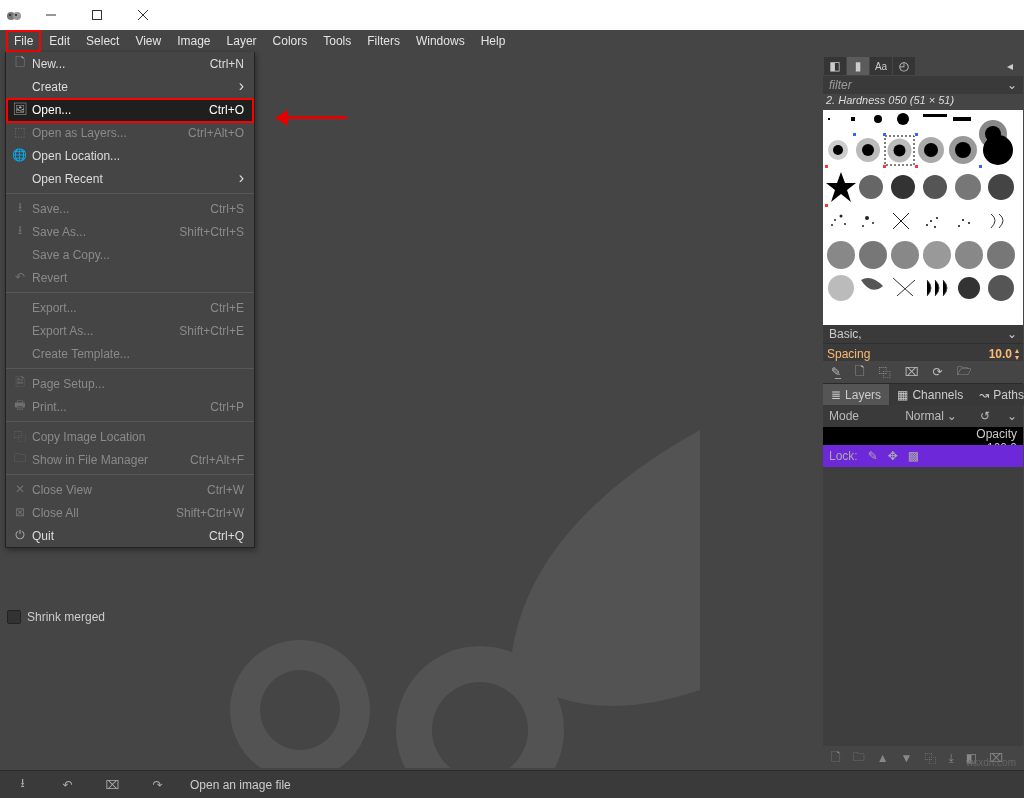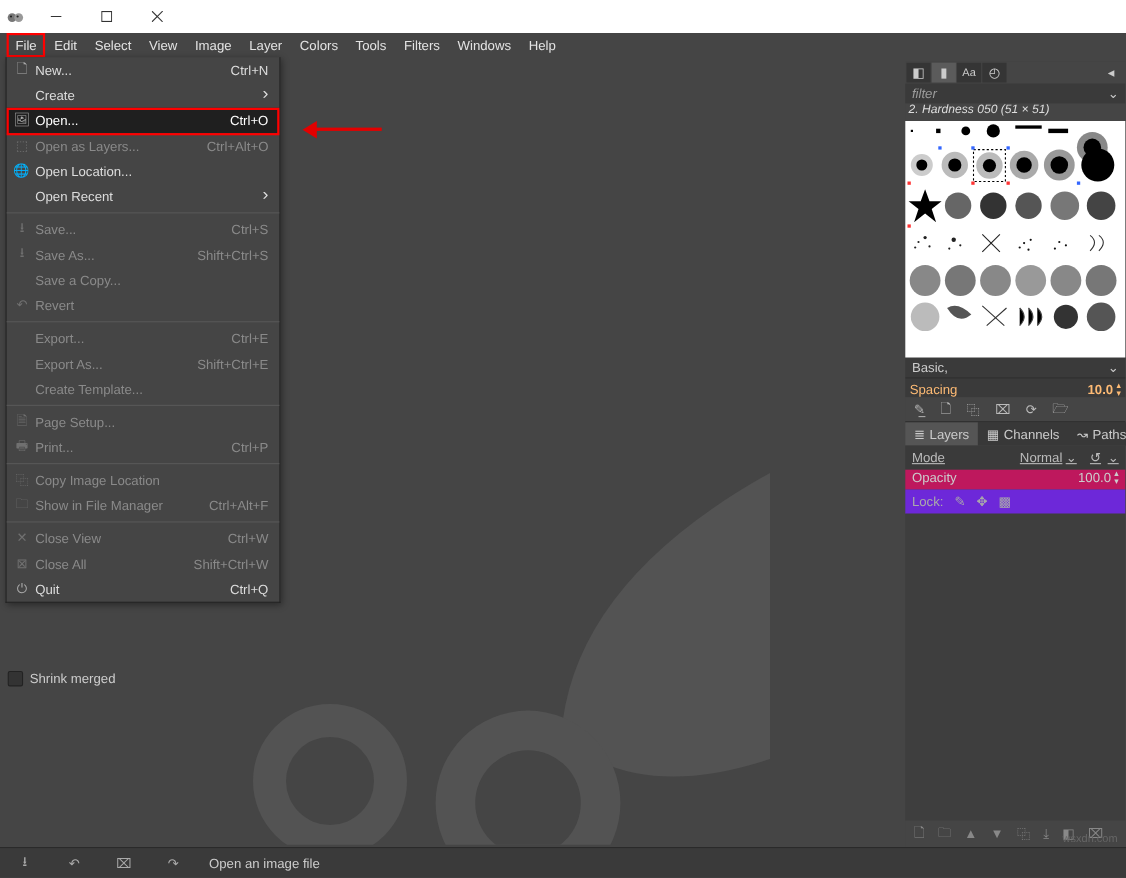--- a/index.html
+++ b/index.html
@@ -55,23 +55,23 @@
 .basic-row .v::after{content:"⌄"; margin-left:4px;}
 .spacing-row { height:18px; background:#3a3a3a; color:#fdba74; display:flex; align-items:flex-end; padding:0 4px; border-top:1px solid #2f2f2f; }
 .spacing-row .val { margin-left:auto;font-weight:bold; }
 .spacing-row .spin { margin-left:3px; font-size:8px; line-height:7px; }
 .icon-row { height:22px; display:flex; align-items:center; gap:14px; padding:0 8px; color:#bbb; }
 
 .panel-tabs { height:22px; display:flex; align-items:stretch; border-top:1px solid #2a2a2a; }
 .panel-tabs .pt { display:flex; align-items:center; gap:4px; padding:0 8px; color:#ccc; }
 .panel-tabs .pt.active { background:#555; }
 .panel-tabs .pt:not(.active){ background:#383838; }
-.mode-row { height:22px; display:flex; align-items:center; padding:0 6px; gap:6px; color:#bbb; background:#3a3a3a;text-decoration:underline; }
+.mode-row { height:22px; display:flex; align-items:center; padding:0 6px; gap:17px; color:#bbb; background:#3a3a3a; }
 .mode-row .val { margin-left:auto; display:flex; align-items:center; gap:3px; }
-.opacity-row { height:18px; display:flex; align-items:flex-start; padding:0 6px; background:#be185d; color:#ccc; }
+.opacity-row { height:18px; display:flex; align-items:flex-end; padding:0 6px; background:#000000; color:#ccc;flex-direction:column; }
 .opacity-row .val { margin-left:auto; }
 .lock-row { height:22px; display:flex; align-items:center; gap:10px; padding:0 6px; color:#aaa; background:#6d28d9; }
 .layers-area { flex:1; background:#3e3e3e; }
 .layer-icons { height:24px; display:flex; align-items:center; gap:12px; padding:0 8px; color:#888; background:#454545; }
 
 .eye-styled { position:absolute; left:180px; top:430px; right:202px; bottom:30px; overflow:hidden; pointer-events:none; }
 .watermark { position:absolute; right:8px; bottom:30px; font-size:10px; color:#666; }
 </style>
 </head>
 <body>

